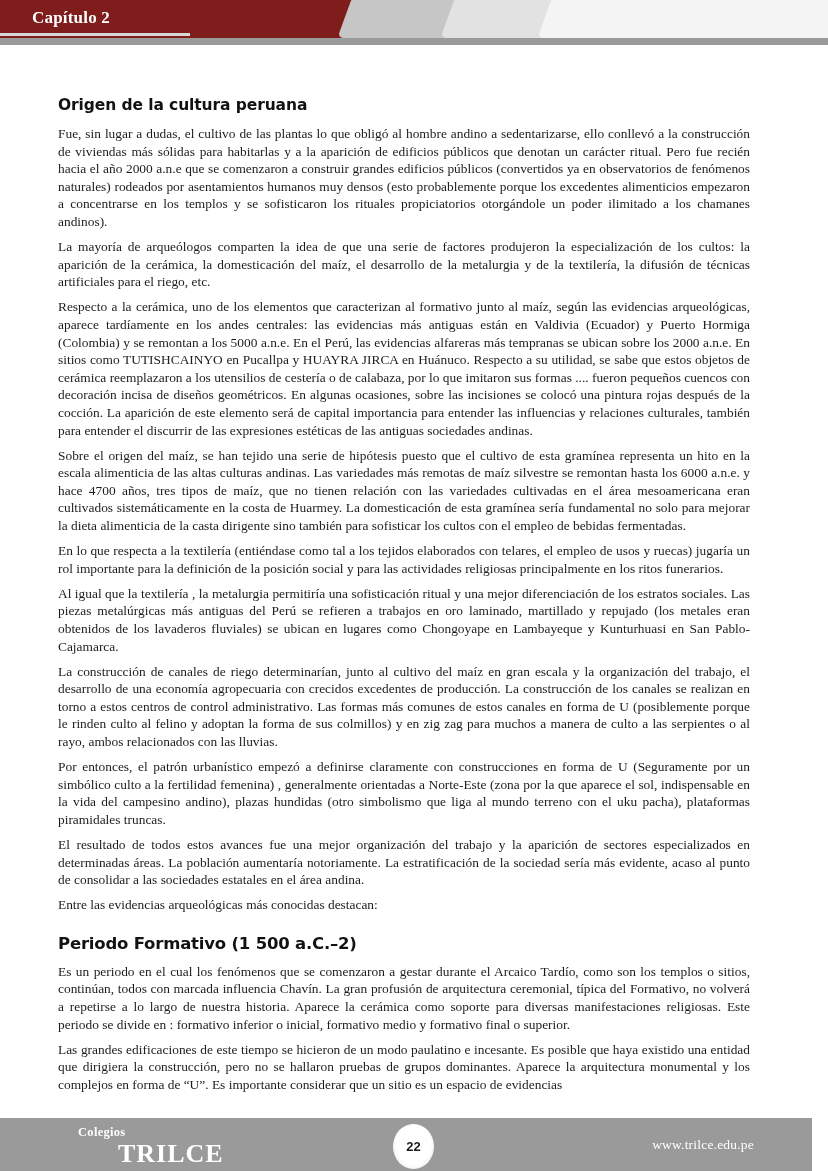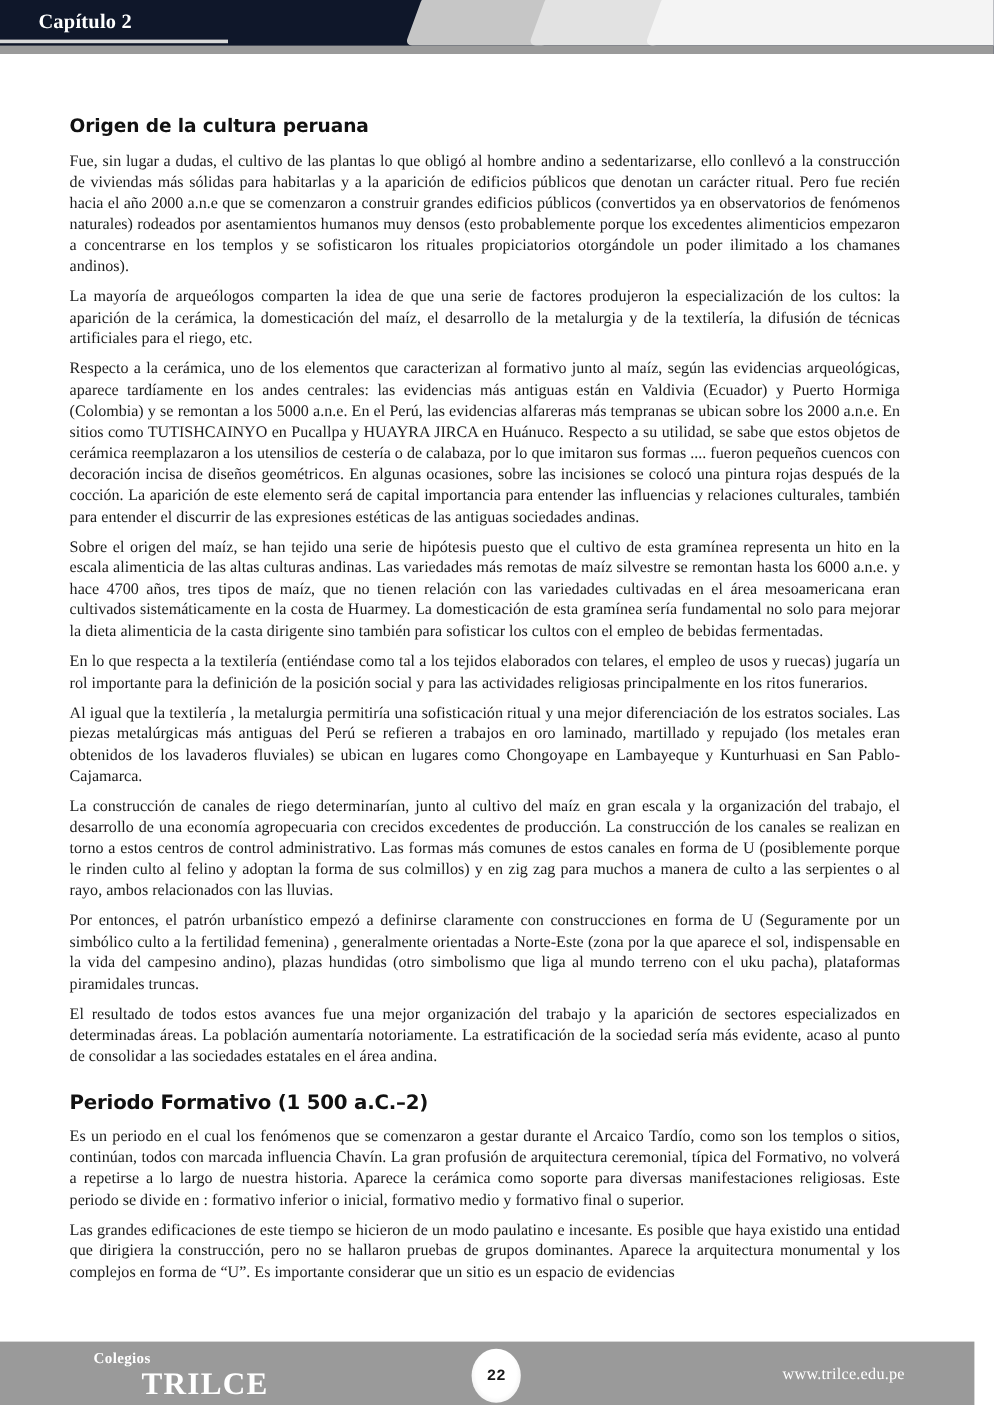--- a/index.html
+++ b/index.html
@@ -15,21 +15,21 @@
     font-family: "Liberation Serif", serif;
     color: #1a1a1a;
   }
 
   
   .page-header {
     position: absolute;
     top: 0; left: 0;
     width: 828px;
     height: 45px;
-    background: #0f172a;
+    background: #7f1d1d;
     overflow: hidden;
   }
   .hdr-band {
     position: absolute;
     top: -4px;
     height: 42px;
     transform: skewX(-20deg);
     border-radius: 6px;
   }
   .hdr-band-1 {
@@ -152,21 +152,21 @@
     top: 1124px;
     width: 41px;
     height: 45px;
     border-radius: 50%;
     background: radial-gradient(ellipse at 50% 45%, #ffffff 58%, #f2f2f2 76%, rgba(245,245,245,0.55) 92%, rgba(200,200,200,0) 100%);
     display: flex;
     align-items: center;
     justify-content: center;
   }
   .page-number-text {
-    font-family: Liberation Mono, monospace;
+    font-family: Liberation Sans, sans-serif;
     font-weight: bold;
     font-size: 13px;
     color: #1a1a1a;
   }
   .footer-url {
     position: absolute;
     right: 58px;
     top: 19px;
     color: #ffffff;
     font-family: "Liberation Serif", serif;
@@ -193,20 +193,21 @@
 
   <p class="body-par">Fue, sin lugar a dudas, el cultivo de las plantas lo que obligó al hombre andino a sedentarizarse, ello conllevó a la construcción de viviendas más sólidas para habitarlas y a la aparición de edificios públicos que denotan un carácter ritual. Pero fue recién hacia el año 2000 a.n.e que se comenzaron a construir grandes edificios públicos (convertidos ya en observatorios de fenómenos naturales) rodeados por asentamientos humanos muy densos (esto probablemente porque los excedentes alimenticios empezaron a concentrarse en los templos y se sofisticaron los rituales propiciatorios otorgándole un poder ilimitado a los chamanes andinos).</p>
   <p class="body-par">La mayoría de arqueólogos comparten la idea de que una serie de factores produjeron la especialización de los cultos: la aparición de la cerámica, la domesticación del maíz, el desarrollo de la metalurgia y de la textilería, la difusión de técnicas artificiales para el riego, etc.</p>
   <p class="body-par">Respecto a la cerámica, uno de los elementos que caracterizan al formativo junto al maíz, según las evidencias arqueológicas, aparece tardíamente en los andes centrales: las evidencias más antiguas están en Valdivia (Ecuador) y Puerto Hormiga (Colombia) y se remontan a los 5000 a.n.e. En el Perú, las evidencias alfareras más tempranas se ubican sobre los 2000 a.n.e. En sitios como TUTISHCAINYO en Pucallpa y HUAYRA JIRCA en Huánuco. Respecto a su utilidad, se sabe que estos objetos de cerámica reemplazaron a los utensilios de cestería o de calabaza, por lo que imitaron sus formas .... fueron pequeños cuencos con decoración incisa de diseños geométricos. En algunas ocasiones, sobre las incisiones se colocó una pintura rojas después de la cocción. La aparición de este elemento será de capital importancia para entender las influencias y relaciones culturales, también para entender el discurrir de las expresiones estéticas de las antiguas sociedades andinas.</p>
   <p class="body-par">Sobre el origen del maíz, se han tejido una serie de hipótesis puesto que el cultivo de esta gramínea representa un hito en la escala alimenticia de las altas culturas andinas. Las variedades más remotas de maíz silvestre se remontan hasta los 6000 a.n.e. y hace 4700 años, tres tipos de maíz, que no tienen relación con las variedades cultivadas en el área mesoamericana eran cultivados sistemáticamente en la costa de Huarmey. La domesticación de esta gramínea sería fundamental no solo para mejorar la dieta alimenticia de la casta dirigente sino también para sofisticar los cultos con el empleo de bebidas fermentadas.</p>
   <p class="body-par">En lo que respecta a la textilería (entiéndase como tal a los tejidos elaborados con telares, el empleo de usos y ruecas) jugaría un rol importante para la definición de la posición social y para las actividades religiosas principalmente en los ritos funerarios.</p>
   <p class="body-par">Al igual que la textilería , la metalurgia permitiría una sofisticación ritual y una mejor diferenciación de los estratos sociales. Las piezas metalúrgicas más antiguas del Perú se refieren a trabajos en oro laminado, martillado y repujado (los metales eran obtenidos de los lavaderos fluviales) se ubican en lugares como Chongoyape en Lambayeque y Kunturhuasi en San Pablo-Cajamarca.</p>
   <p class="body-par">La construcción de canales de riego determinarían, junto al cultivo del maíz en gran escala y la organización del trabajo, el desarrollo de una economía agropecuaria con crecidos excedentes de producción. La construcción de los canales se realizan en torno a estos centros de control administrativo. Las formas más comunes de estos canales en forma de U (posiblemente porque le rinden culto al felino y adoptan la forma de sus colmillos) y en zig zag para muchos a manera de culto a las serpientes o al rayo, ambos relacionados con las lluvias.</p>
   <p class="body-par">Por entonces, el patrón urbanístico empezó a definirse claramente con construcciones en forma de U (Seguramente por un simbólico culto a la fertilidad femenina) , generalmente orientadas a Norte-Este (zona por la que aparece el sol, indispensable en la vida del campesino andino), plazas hundidas (otro simbolismo que liga al mundo terreno con el uku pacha), plataformas piramidales truncas.</p>
   <p class="body-par">El resultado de todos estos avances fue una mejor organización del trabajo y la aparición de sectores especializados en determinadas áreas. La población aumentaría notoriamente. La estratificación de la sociedad sería más evidente, acaso al punto de consolidar a las sociedades estatales en el área andina.</p>
+  <p class="body-par">Entre las evidencias arqueológicas más conocidas destacan:</p>
 
   <h2 class="section-heading-2">Periodo Formativo (1 500 a.C.–2)</h2>
   <p class="body-par">Es un periodo en el cual los fenómenos que se comenzaron a gestar durante el Arcaico Tardío, como son los templos o sitios, continúan, todos con marcada influencia Chavín. La gran profusión de arquitectura ceremonial, típica del Formativo, no volverá a repetirse a lo largo de nuestra historia. Aparece la cerámica como soporte para diversas manifestaciones religiosas. Este periodo se divide en : formativo inferior o inicial, formativo medio y formativo final o superior.</p>
 
   <p class="body-par">Las grandes edificaciones de este tiempo se hicieron de un modo paulatino e incesante. Es posible que haya existido una entidad que dirigiera la construcción, pero no se hallaron pruebas de grupos dominantes. Aparece la arquitectura monumental y los complejos en forma de “U”. Es importante considerar que un sitio es un espacio de evidencias</p>
 
 </div>
 
 <div class="page-footer">
   <div class="footer-logo">

